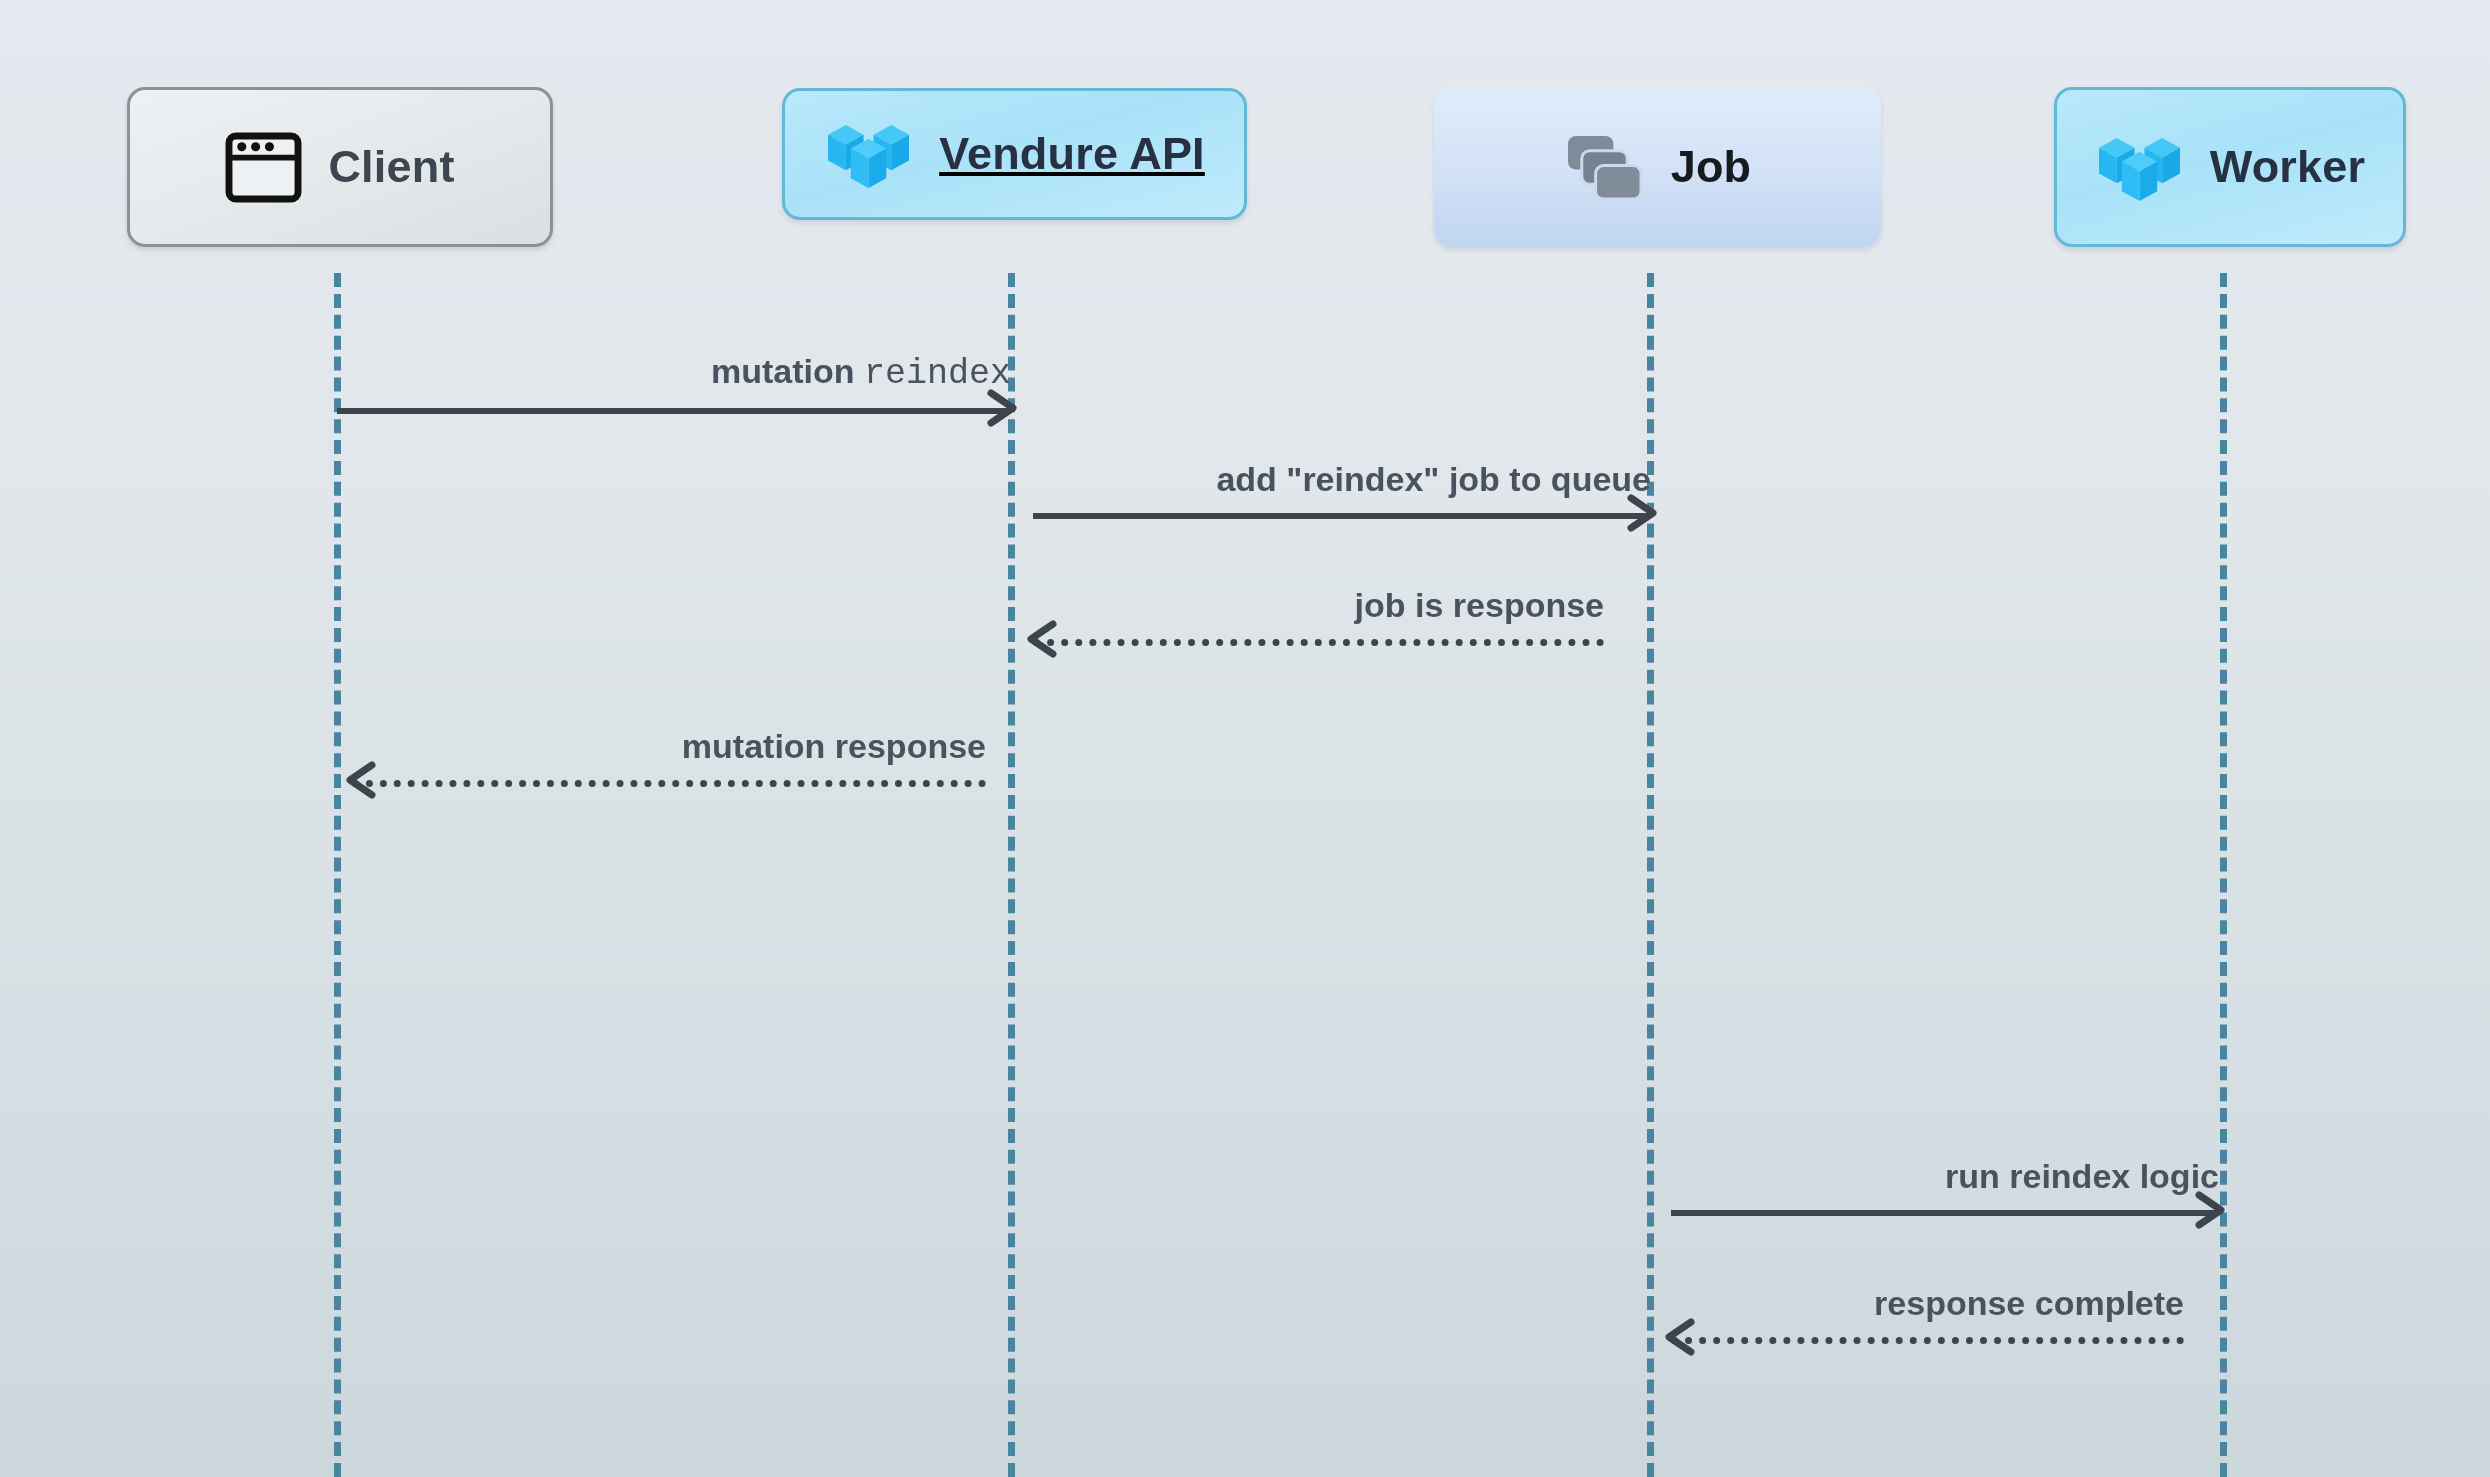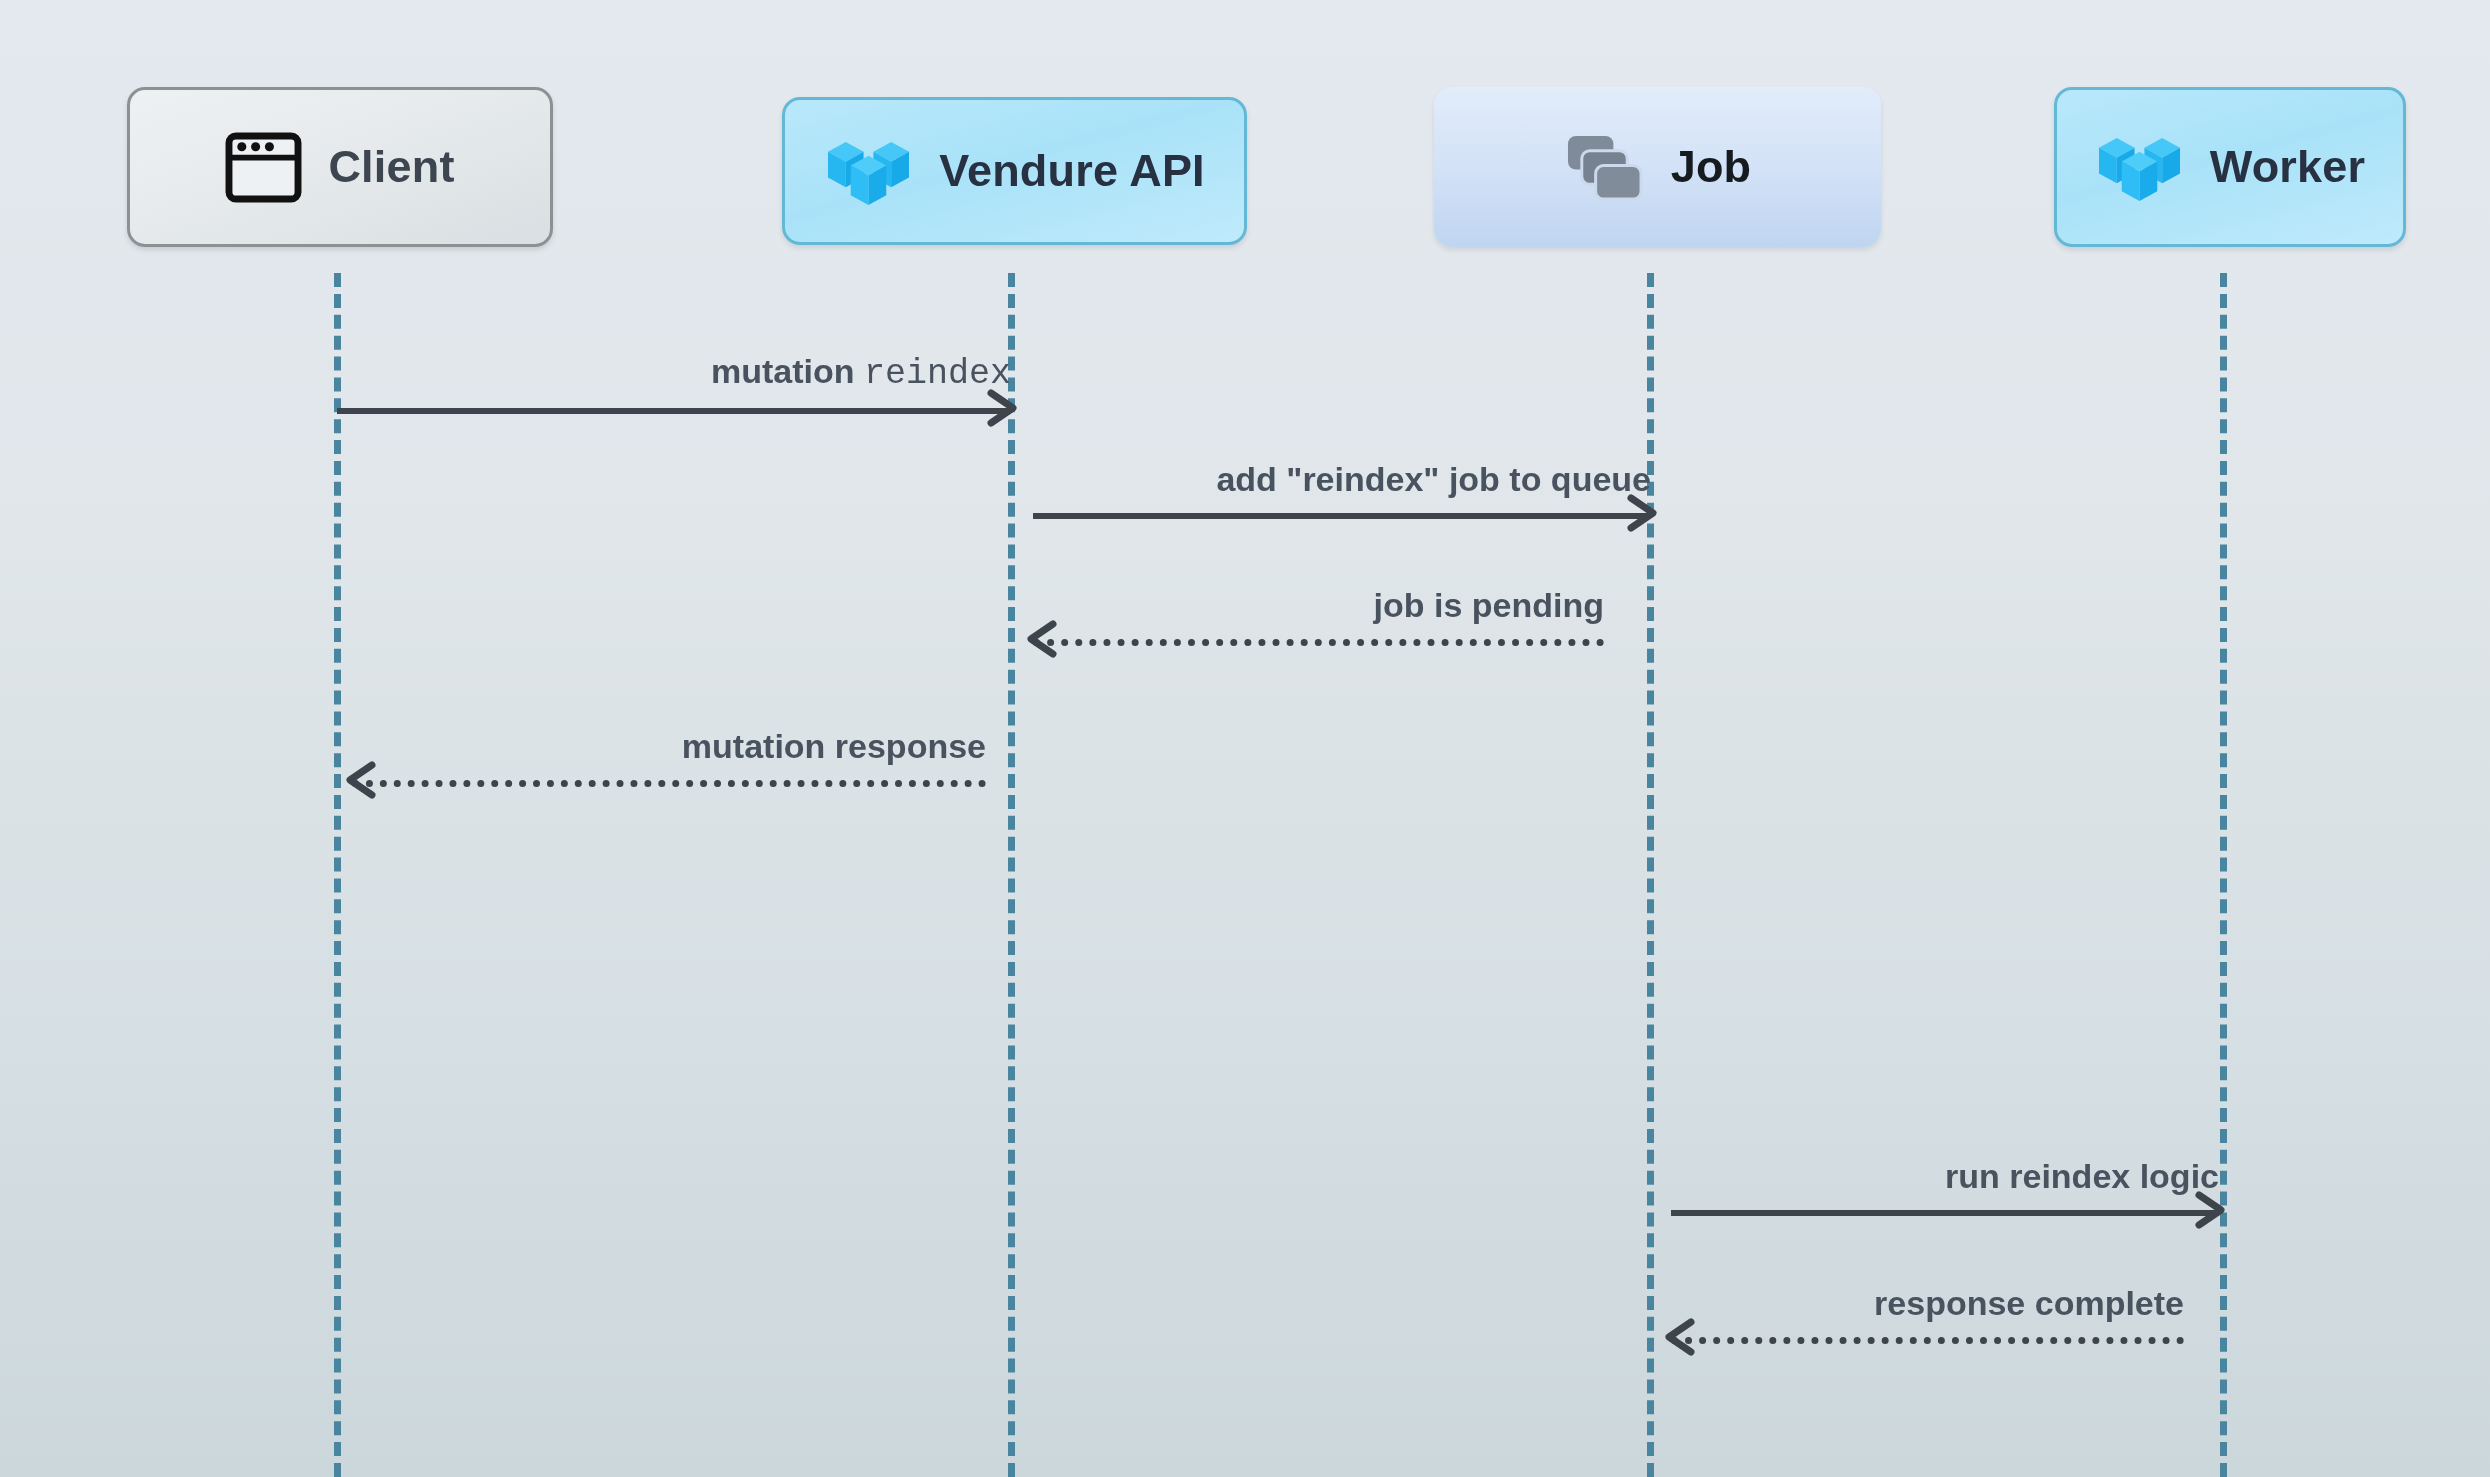--- a/index.html
+++ b/index.html
@@ -126,21 +126,21 @@
         <rect x="4" y="4" width="70" height="64" rx="7" ry="7" fill="#eef1f3" stroke="#111111" stroke-width="7"></rect>
         <line x1="4" y1="26" x2="74" y2="26" stroke="#111111" stroke-width="6"></line>
         <circle cx="17" cy="15" r="4.6" fill="#111111"></circle>
         <circle cx="31" cy="15" r="4.6" fill="#111111"></circle>
         <circle cx="45" cy="15" r="4.6" fill="#111111"></circle>
       </svg>
     </span>
     <span class="actor-label dark">Client</span>
   </div>
 
-  <div class="actor-box vendure" style="left:782px; top:97px; width:465px; height:148px;">
+  <div class="actor-box vendure" style="left:782px; top:88px; width:465px; height:132px;text-decoration:underline;">
     <span class="icon-wrap">
       <svg width="89" height="79" viewBox="0 0 90 80">
 
         <polygon points="4,20 22,10 40,20 22,30" fill="#45c8f8"></polygon>
         <polygon points="4,20 22,30 22,56 4,46" fill="#26b6f0"></polygon>
         <polygon points="22,30 40,20 40,46 22,56" fill="#18a9e8"></polygon>
 
         <polygon points="50,20 68,10 86,20 68,30" fill="#45c8f8"></polygon>
         <polygon points="50,20 68,30 68,56 50,46" fill="#26b6f0"></polygon>
         <polygon points="68,30 86,20 86,46 68,56" fill="#18a9e8"></polygon>
@@ -199,21 +199,21 @@
 
   <div class="msg" style="left:1033px; top:513px; width:618px;">
     <div class="msg-label">add "reindex" job to queue</div>
     <div class="msg-line"></div>
     <svg class="arrowhead right" viewBox="0 0 34 38">
       <polyline points="8,4 30,19 8,34" fill="none" stroke="#3d444b" stroke-width="7" stroke-linecap="round" stroke-linejoin="round"></polyline>
     </svg>
   </div>
 
   <div class="msg" style="left:1033px; top:639px; width:571px;">
-    <div class="msg-label">job is pending</div>
+    <div class="msg-label">job is response</div>
     <div class="msg-line dotted"></div>
     <svg class="arrowhead left" viewBox="0 0 34 38">
       <polyline points="26,4 4,19 26,34" fill="none" stroke="#3d444b" stroke-width="7" stroke-linecap="round" stroke-linejoin="round"></polyline>
     </svg>
   </div>
 
   <div class="msg" style="left:352px; top:780px; width:634px;">
     <div class="msg-label">mutation response</div>
     <div class="msg-line dotted"></div>
     <svg class="arrowhead left" viewBox="0 0 34 38">

